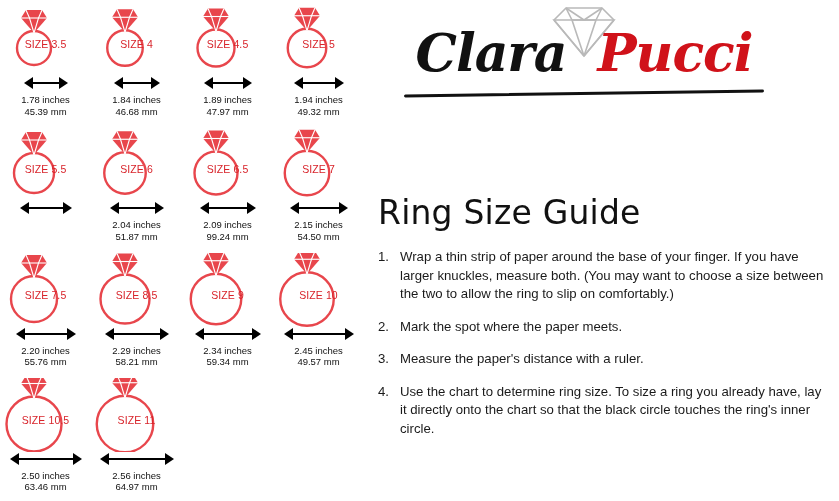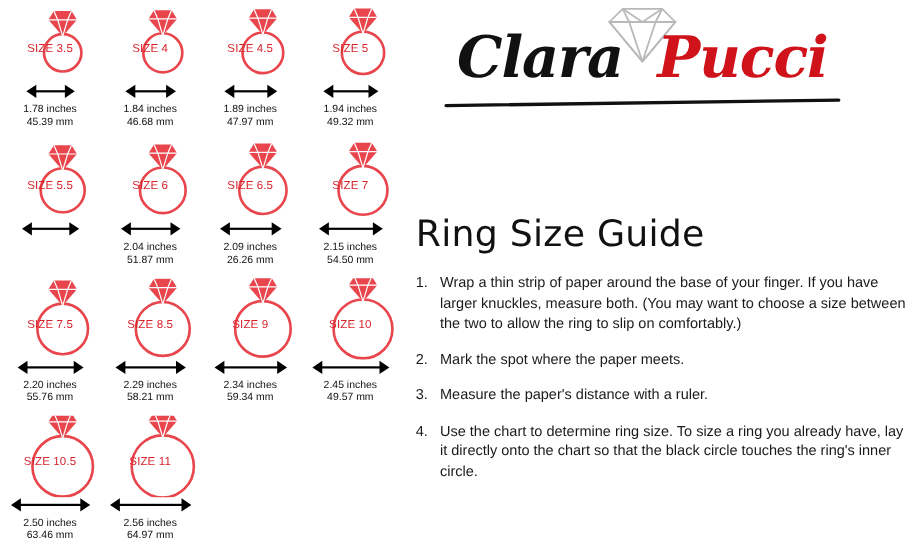--- a/index.html
+++ b/index.html
@@ -30,21 +30,21 @@
     position: relative;
     width: 91px;
     height: 125.25px;
   }
   .ring-wrap {
     position: relative;
     width: 91px;
     height: 76px;
     display: flex;
     align-items: flex-start;
-    justify-content: flex-end;
+    justify-content: flex-start;
     padding-top: 2px;
   }
   .ring-svg { display: block; }
   .size-label {
     position: absolute;
     left: 0; right: 0;
     top: 38px;
     text-align: center;
     font-size: 10.5px;
     color: #d8232a;
@@ -277,21 +277,21 @@
             <path d="M 26 3.5 L 29.5 11.5 L 34 26.5" stroke="#ffffff" stroke-width="1.1" fill="none"></path>
             <path d="M 42 3.5 L 38.5 11.5 L 34 26.5" stroke="#ffffff" stroke-width="1.1" fill="none"></path>
           </svg>
           <div class="size-label">SIZE 6.5</div>
         </div>
         <div class="arrow-wrap">
           <div class="arrow-line" style="left: 24.5px; width: 42px;"></div>
           <div class="arrow-head left" style="left: 17.5px;"></div>
           <div class="arrow-head right" style="left: 64.5px;"></div>
         </div>
-        <div class="meas"><span>2.09 inches</span><span class="mm">26.26 mm</span></div>
+        <div class="meas"><span>2.09 inches</span><span class="mm">99.24 mm</span></div>
       </div>
       <div class="cell">
         <div class="ring-wrap">
           <svg width="68" height="74" viewBox="0 0 68 74" class="ring-svg">
             <circle cx="34" cy="46" r="22.25" fill="none" stroke="#e8464c" stroke-width="2.4"></circle>
             <path d="M 21 10.75 L 47 10.75 L 34 25.75 Z" fill="#e8464c"></path>
             <path d="M 21 10.75 L 26 2.75 L 42 2.75 L 47 10.75 Z" fill="#e8464c"></path>
             <path d="M 21 10.75 L 47 10.75" stroke="#ffffff" stroke-width="1.1" fill="none"></path>
             <path d="M 26 2.75 L 29.5 10.75 L 34 25.75" stroke="#ffffff" stroke-width="1.1" fill="none"></path>
             <path d="M 42 2.75 L 38.5 10.75 L 34 25.75" stroke="#ffffff" stroke-width="1.1" fill="none"></path>

